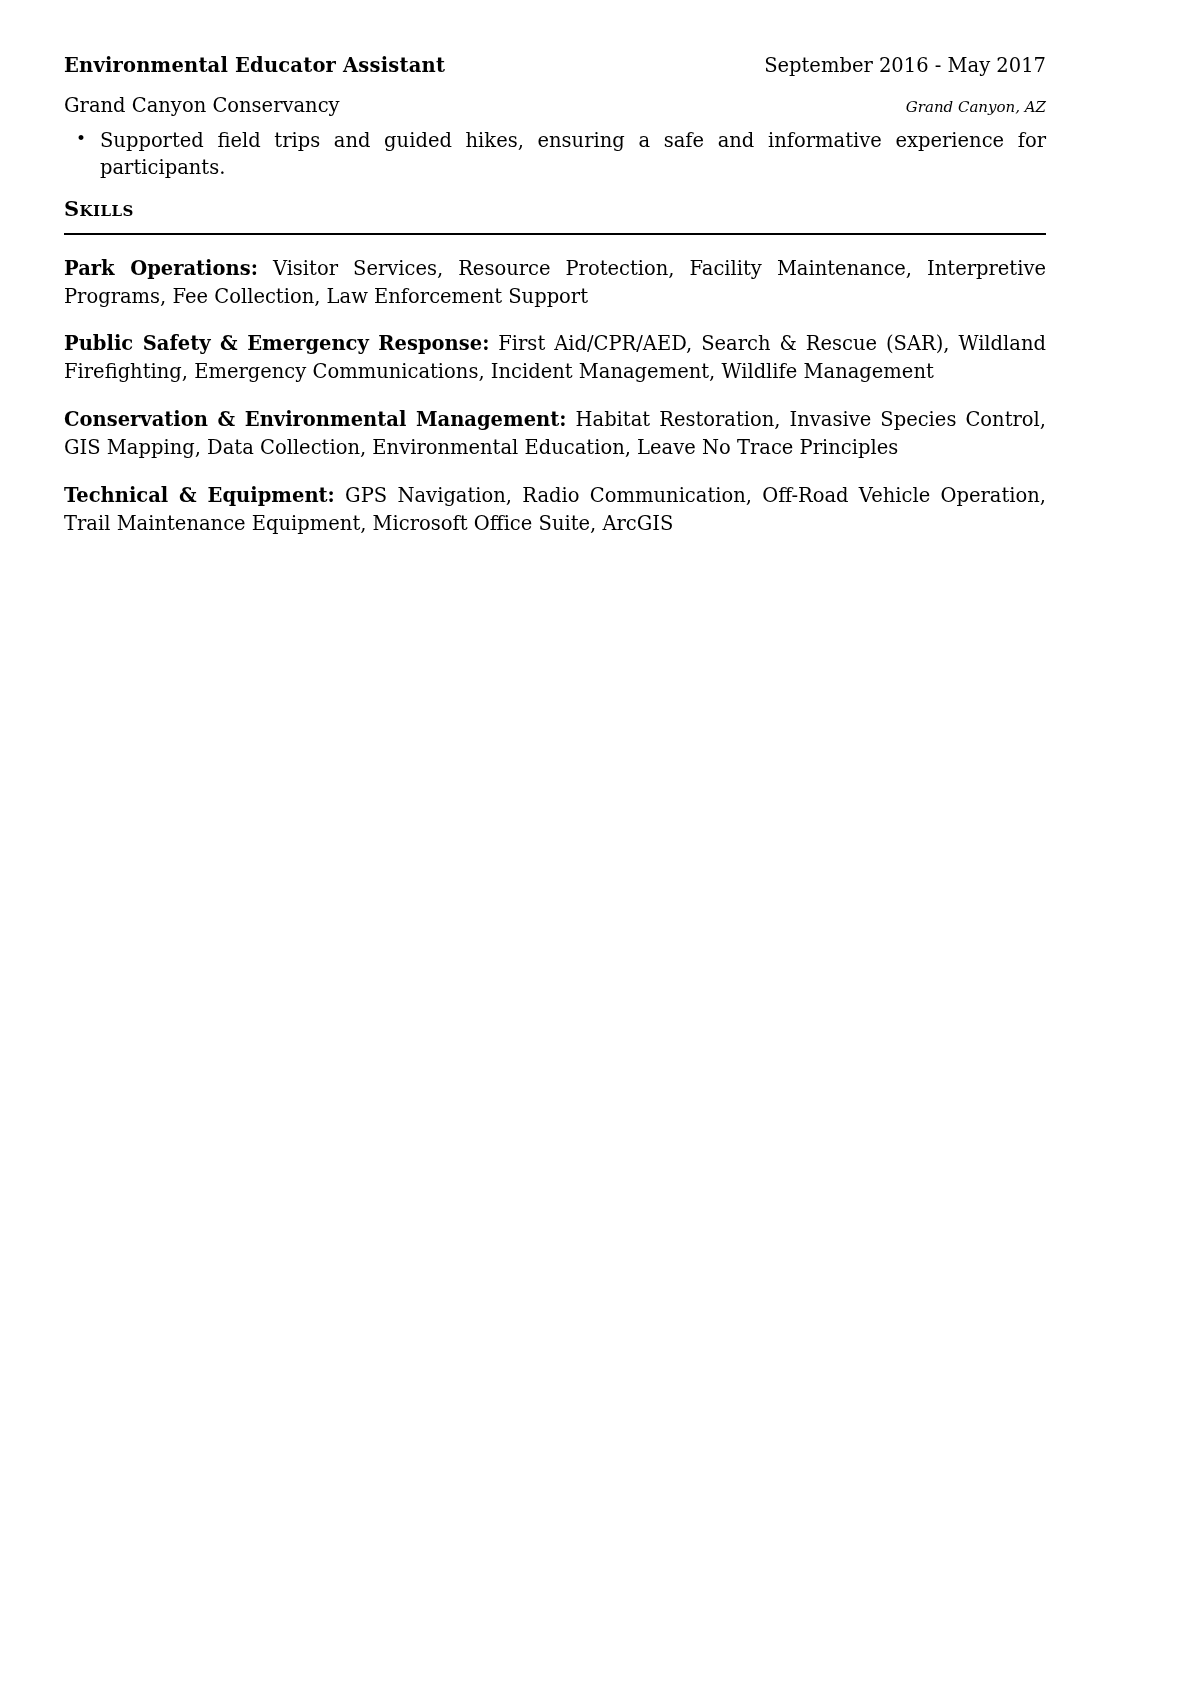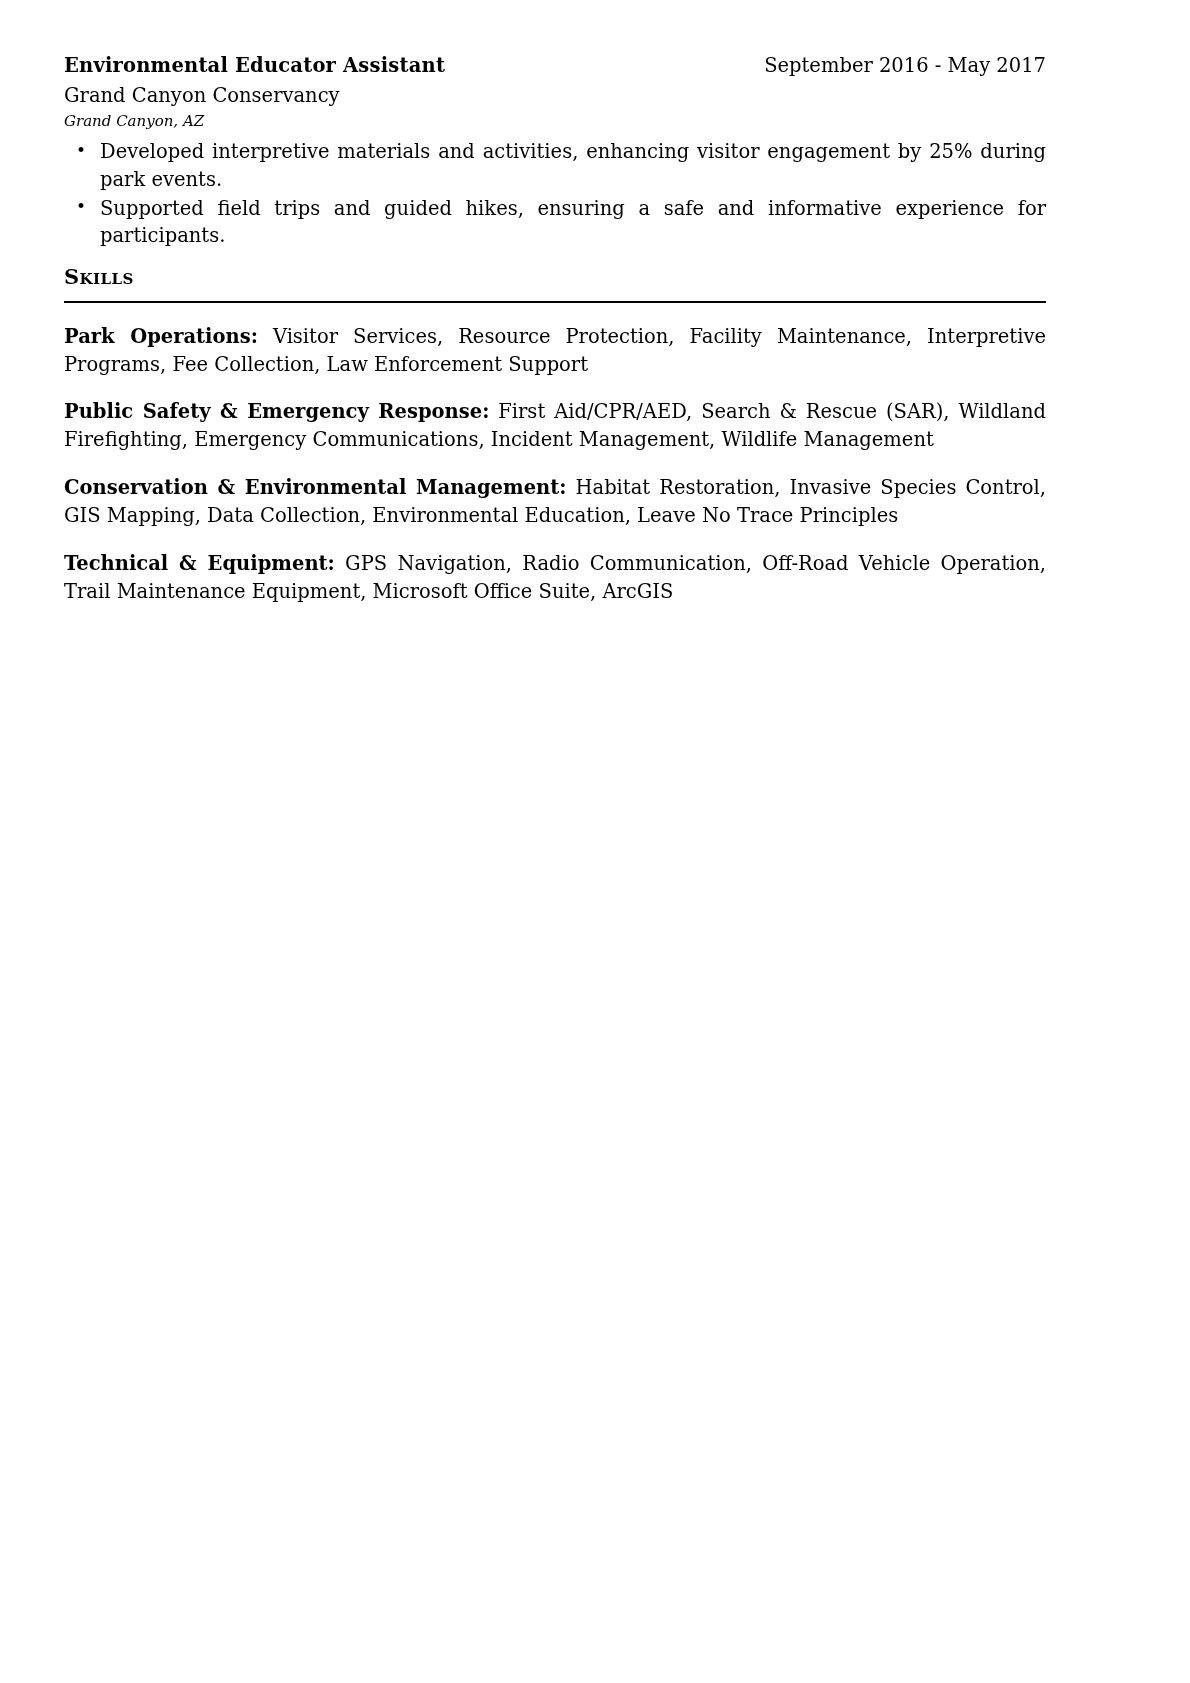--- a/index.html
+++ b/index.html
@@ -49,22 +49,21 @@
     font-weight: normal;
     line-height: 1.45;
   }
   .entry-loc {
     font-size: 15px;
     font-style: italic;
     line-height: 1.45;
     white-space: nowrap;
   }
   .entry-row-2 {
-    margin-top: 2px;
-    flex-direction: column;
+    margin-top: 12px;
   }
 
   
   ul.bullets {
     list-style: none;
     margin: 6px 0 0 0;
     padding: 0;
   }
   ul.bullets li {
     position: relative;
@@ -138,21 +137,20 @@
       <div class="entry-row">
         <div class="entry-title">Environmental Educator Assistant</div>
         <div class="entry-date">September 2016 - May 2017</div>
       </div>
       <div class="entry-row entry-row-2">
         <div class="entry-org">Grand Canyon Conservancy</div>
         <div class="entry-loc">Grand Canyon, AZ</div>
       </div>
 
       <ul class="bullets">
-        <li>Developed interpretive materials and activities, enhancing visitor engagement by 25% during park events.</li>
         <li>Supported field trips and guided hikes, ensuring a safe and informative experience for participants.</li>
       </ul>
     </div>
 
     <div class="section">
       <div class="section-title">Skills</div>
       <hr class="section-rule">
 
       <div class="skills-list">
 

